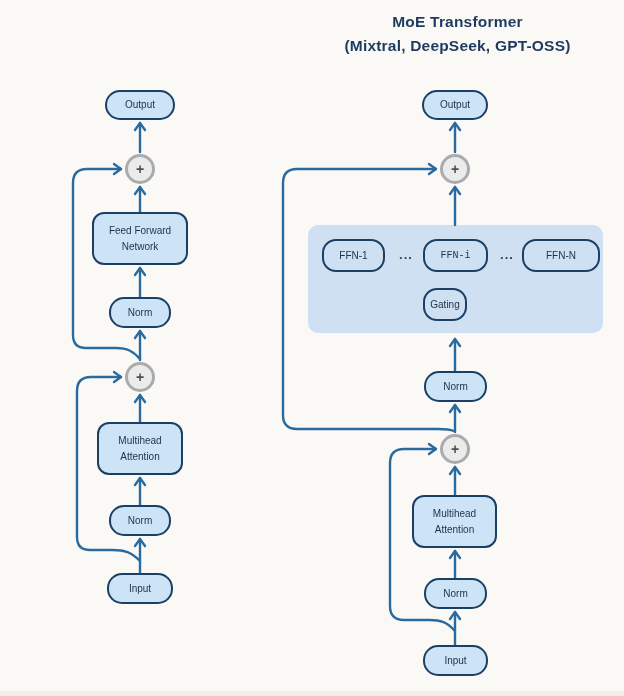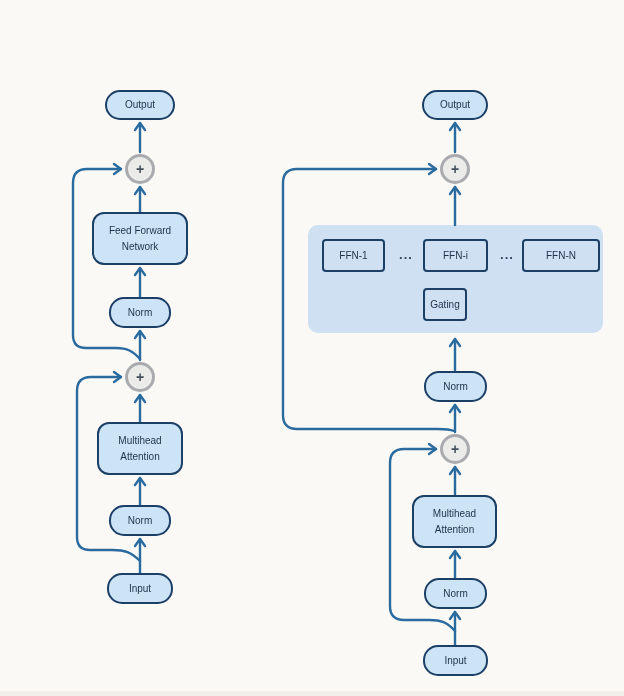--- a/index.html
+++ b/index.html
@@ -51,21 +51,21 @@
     display: flex;
     align-items: center;
     justify-content: center;
     text-align: center;
     font-size: 10px;
     line-height: 16px;
     color: var(--box-text, #1f3147);
     white-space: pre-line;
   }
   .node.big { border-radius: 12px; }
-  .node.in-panel { background: transparent; border-radius: 4px; text-align: right; }
+  .node.in-panel { background: transparent; border-radius: 14px; text-align: right; }
   .panel {
     position: absolute;
     background: var(--panel-fill, #cfe0f3);
     border-radius: 10px;
   }
   .plus {
     position: absolute;
     box-sizing: border-box;
     width: 30px; height: 30px;
     border-radius: 50%;
@@ -119,20 +119,24 @@
     <path class="wire" marker-end="url(#arrow)" d="M455,432 L455,405"></path>
     <path class="wire" marker-end="url(#arrow)" d="M455,495 L455,467"></path>
     <path class="wire" marker-end="url(#arrow)" d="M455,578 L455,551"></path>
     <path class="wire" marker-end="url(#arrow)" d="M455,645 L455,612"></path>
     <path class="wire" marker-end="url(#arrow)" d="M455,631 C447,622 441,620 429,620 L404,620 Q390,620 390,606 L390,463 Q390,449 404,449 L436,449"></path>
     <path class="wire" marker-end="url(#arrow)" d="M454,431 C449,429 445,429 438,429 L297,429 Q283,429 283,415 L283,183 Q283,169 297,169 L436,169"></path>
   </svg>
 
   <div class="col-title" style="left:20px; top:10px; width:240px;">
   </div>
+  <div class="col-title" style="left:320px; top:10px; width:275px;">
+    <div>MoE Transformer</div>
+    <div>(Mixtral, DeepSeek, GPT-OSS)</div>
+  </div>
 
   <div class="node" style="left:105px; top:90px; width:70px; height:30px;">Output</div>
   <div class="plus" style="left:125px; top:154px;">
     <span>+</span>
   </div>
   <div class="node big" style="left:92px; top:212px; width:96px; height:53px;">Feed Forward
 Network</div>
   <div class="node" style="left:109px; top:297px; width:62px; height:31px;">Norm</div>
   <div class="plus" style="left:125px; top:362px;">
     <span>+</span>
@@ -142,21 +146,21 @@
   <div class="node" style="left:109px; top:505px; width:62px; height:31px;">Norm</div>
   <div class="node" style="left:107px; top:573px; width:66px; height:31px;">Input</div>
 
   <div class="node" style="left:422px; top:90px; width:66px; height:30px;">Output</div>
   <div class="plus" style="left:440px; top:154px;">
     <span>+</span>
   </div>
 
   <div class="node in-panel" style="left:322px; top:239px; width:63px; height:33px;">FFN-1</div>
   <div class="dots" style="left:395px; top:247px;">...</div>
-  <div class="node in-panel" style="left:423px; top:239px; width:65px; height:33px;">FFN-i</div>
+  <div class="node in-panel" style="left:423px; top:239px; width:65px; height:33px;font-family:Liberation Mono, monospace;">FFN-i</div>
   <div class="dots" style="left:496px; top:247px;">...</div>
   <div class="node in-panel" style="left:522px; top:239px; width:78px; height:33px;">FFN-N</div>
   <div class="node in-panel" style="left:423px; top:288px; width:44px; height:33px;">Gating</div>
 
   <div class="node" style="left:424px; top:371px; width:63px; height:31px;">Norm</div>
   <div class="plus" style="left:440px; top:434px;">
     <span>+</span>
   </div>
   <div class="node big" style="left:412px; top:495px; width:85px; height:53px;">Multihead
 Attention</div>

